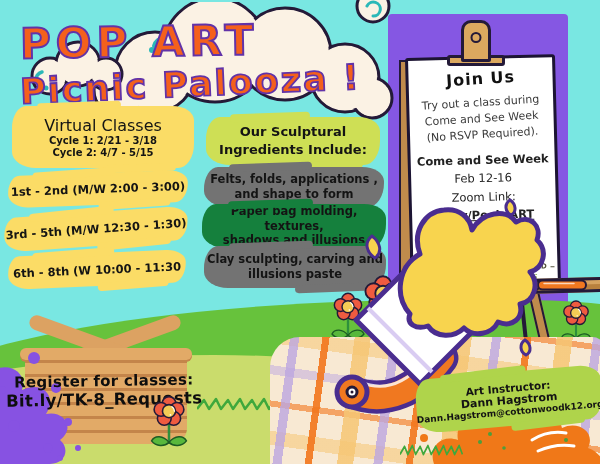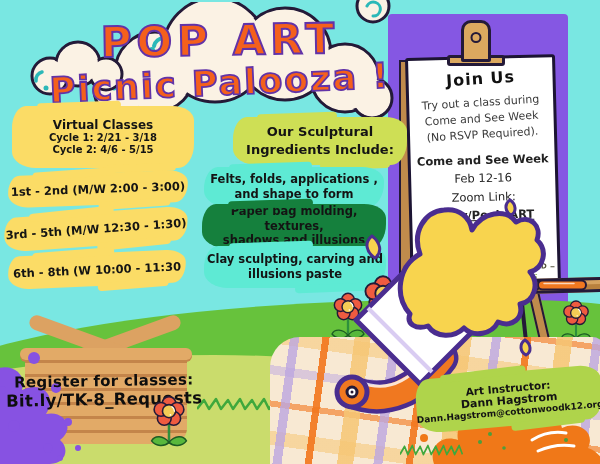--- a/index.html
+++ b/index.html
@@ -6,41 +6,41 @@
   html,body { margin:0; background:#222; }
   .poster {
     position:relative; width:600px; height:464px; overflow:hidden;
     background:#79E7E2; font-family:"DejaVu Sans", sans-serif;
   }
   
   .purple-panel { position:absolute; left:388px; top:14px; width:180px; height:312px; background:#8557E3; border-radius:4px; }
   .hill-dark  { position:absolute; left:-120px; top:300px; width:800px; height:280px; background:#67C23C; border-radius:70% 20% 0 0 / 120px 30px 0 0; }
   .hill-light { position:absolute; left:-140px; top:355px; width:620px; height:190px; background:#CADC6C; border-radius:60% 45% 0 0 / 80px 55px 0 0; }
   
-  .title-wrap { position:absolute; left:20px; top:16px; width:400px; text-align:center; }
+  .title-wrap { position:absolute; left:20px; top:16px; width:400px; }
   .title-line1 { font-size:42px; font-weight:800; letter-spacing:5px; color:#F4601C;
     -webkit-text-stroke:2px #6233A8; transform:rotate(-1deg); }
   .title-line2 { font-size:35px; font-weight:800; letter-spacing:2px; color:#F4601C;
     -webkit-text-stroke:1.8px #6233A8; transform:rotate(-2.5deg); margin-top:-2px; }
   
   .splotch { position:absolute; display:flex; flex-direction:column; align-items:center; justify-content:center;
     text-align:center; color:#141414; border-radius:14px 22px 16px 24px / 22px 14px 24px 16px; }
   .splotch::before, .splotch::after { content:""; position:absolute; background:inherit; border-radius:8px; }
   .splotch::before { height:8px; width:46%; top:-4px; left:14%; transform:rotate(-2deg); }
   .splotch::after  { height:8px; width:40%; bottom:-4px; right:10%; transform:rotate(-2deg); }
   .s-yellow { background:#FBDC66; }
   .s-lime   { background:#CEDF55; }
   .s-green  { background:#15803d; }
-  .s-lav    { background:#5eead4; }
+  .s-lav    { background:#737373; }
   .s-bright { background:#AFD44B; }
   .pre { white-space:pre-line; }
-  .vc-head  { font-size:12px; font-weight:700; }
+  .vc-head  { font-size:16px; font-weight:400; }
   .vc-cycle { font-size:10px; font-weight:800; line-height:1.2; }
   .sched    { font-size:11.5px; font-weight:800; }
-  .ing-head { font-size:13px; font-weight:800; line-height:1.35;margin-left:27px; }
+  .ing-head { font-size:13px; font-weight:800; line-height:1.35; }
   .ing-item { font-size:11.5px; font-weight:700; line-height:1.3; }
   
   .easel-post { position:absolute; left:399px; top:60px; width:13px; height:232px; background:#C08B4C; border:2.5px solid #241A38; }
   .easel-leg { position:absolute; width:11px; background:#C08B4C; border:2.5px solid #241A38; transform-origin:top center; }
   .leg-left  { left:452px; top:292px; height:108px; transform:rotate(14deg); }
   .leg-right { left:528px; top:292px; height:118px; transform:rotate(-13deg); }
   .leg-stick { position:absolute; left:519px; top:294px; width:4px; height:135px; background:#241A38; transform:rotate(-6deg); transform-origin:top center; }
   .easel-canvas { position:absolute; left:408px; top:56px; width:150px; height:232px; background:#FFFFFF;
     border:3px solid #1C1433; border-radius:3px; transform:rotate(-1.5deg); padding:6px 5px 0; text-align:center; }
   .clamp-flange { position:absolute; left:447px; top:55px; width:58px; height:11px; background:#DCA95F; border:3px solid #241A38; border-radius:3px; }
@@ -207,21 +207,21 @@
   <div class="easel-tray"></div>
   <svg class="deco" style="left:512px;top:272px;" width="78" height="24" viewBox="0 0 78 24">
     <path d="M2,13 Q8,5 16,8 Q26,5 28,13 Q26,21 16,18 Q8,21 2,13 Z" fill="#7A4E28" stroke="#241A38" stroke-width="2"></path>
     <rect x="26" y="8.5" width="48" height="9" rx="4.5" fill="#F07820" stroke="#241A38" stroke-width="2"></rect>
     <path d="M32,11.5 L62,11.5" stroke="rgba(255,255,255,0.7)" stroke-width="1.5" stroke-linecap="round"></path>
   </svg>
 
   <div class="splotch s-yellow" style="left:12px;top:106px;width:182px;height:62px;">
     <div class="vc-head">Virtual Classes</div>
     <div class="vc-cycle">Cycle 1: 2/21 - 3/18</div>
-    <div class="vc-cycle">Cycle 2: 4/6 - 5/15</div>
+    <div class="vc-cycle">Cycle 2: 4/7 - 5/15</div>
   </div>
   <div class="splotch s-yellow sched" style="left:8px;top:173px;width:180px;height:32px;transform:rotate(-2deg);">1st - 2nd (M/W 2:00 - 3:00)</div>
   <div class="splotch s-yellow sched" style="left:4px;top:212px;width:184px;height:34px;transform:rotate(-4deg);">3rd - 5th (M/W 12:30 - 1:30)</div>
   <div class="splotch s-yellow sched" style="left:8px;top:253px;width:178px;height:33px;transform:rotate(-2.5deg);">6th - 8th (W 10:00 - 11:30</div>
 
   <div class="splotch s-lime ing-head pre" style="left:206px;top:117px;width:174px;height:48px;">Our Sculptural
 Ingredients Include:</div>
   <div class="splotch s-lav ing-item pre" style="left:204px;top:167px;width:180px;height:40px;">Felts, folds, applications ,
 and shape to form</div>
   <div class="splotch s-green ing-item pre" style="left:202px;top:204px;width:184px;height:44px;">Paper bag molding, textures,

